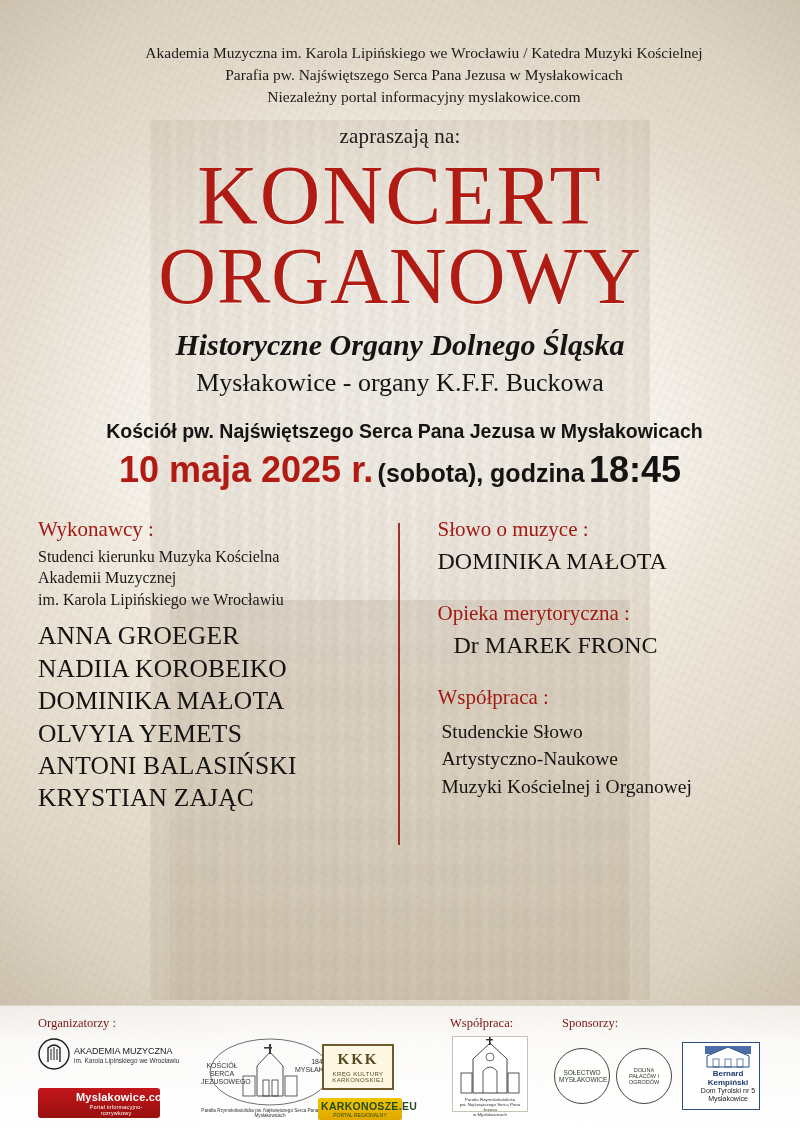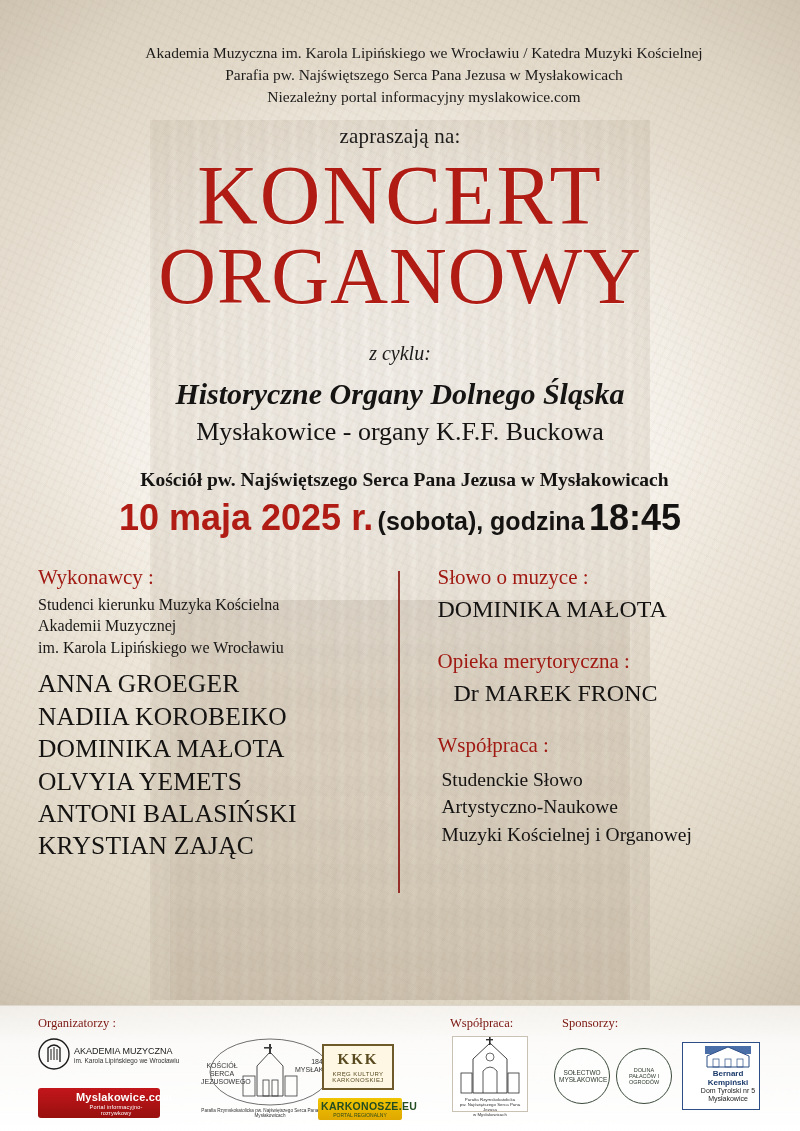--- a/index.html
+++ b/index.html
@@ -122,21 +122,21 @@
   }
   .cycle-sub {
     text-align: center;
     margin-top: 6px;
     font-size: 26px;
     color: #151413;
   }
   .venue {
     text-align: center;
     margin-top: 22px;
-    font-family: Liberation Serif, serif;
+    font-family: Liberation Sans, sans-serif;
     font-size: 19.5px;
     font-weight: bold;
     color: #141312;
     padding-left: 9px;
   }
   .datetime {
     text-align: center;
     margin-top: 6px;
     font-family: "Liberation Sans", sans-serif;
     font-weight: bold;
@@ -356,21 +356,20 @@
       <div>Niezależny portal informacyjny myslakowice.com</div>
     </div>
 
     <div class="invite">zapraszają na:</div>
 
     <div class="title-main">
       <div class="ln">KONCERT</div>
       <div class="ln ln2">ORGANOWY</div>
     </div>
 
-    <div class="cycle">z cyklu:</div>
     <div class="cycle-title">Historyczne Organy Dolnego Śląska</div>
     <div class="cycle-sub">Mysłakowice - organy K.F.F. Buckowa</div>
 
     <div class="venue">Kościół pw. Najświętszego Serca Pana Jezusa w Mysłakowicach</div>
 
     <div class="datetime">
       <span class="big">10 maja 2025 r.</span>
       <span class="mid">(sobota), godzina</span>
       <span class="big-dark">18:45</span>
     </div>

